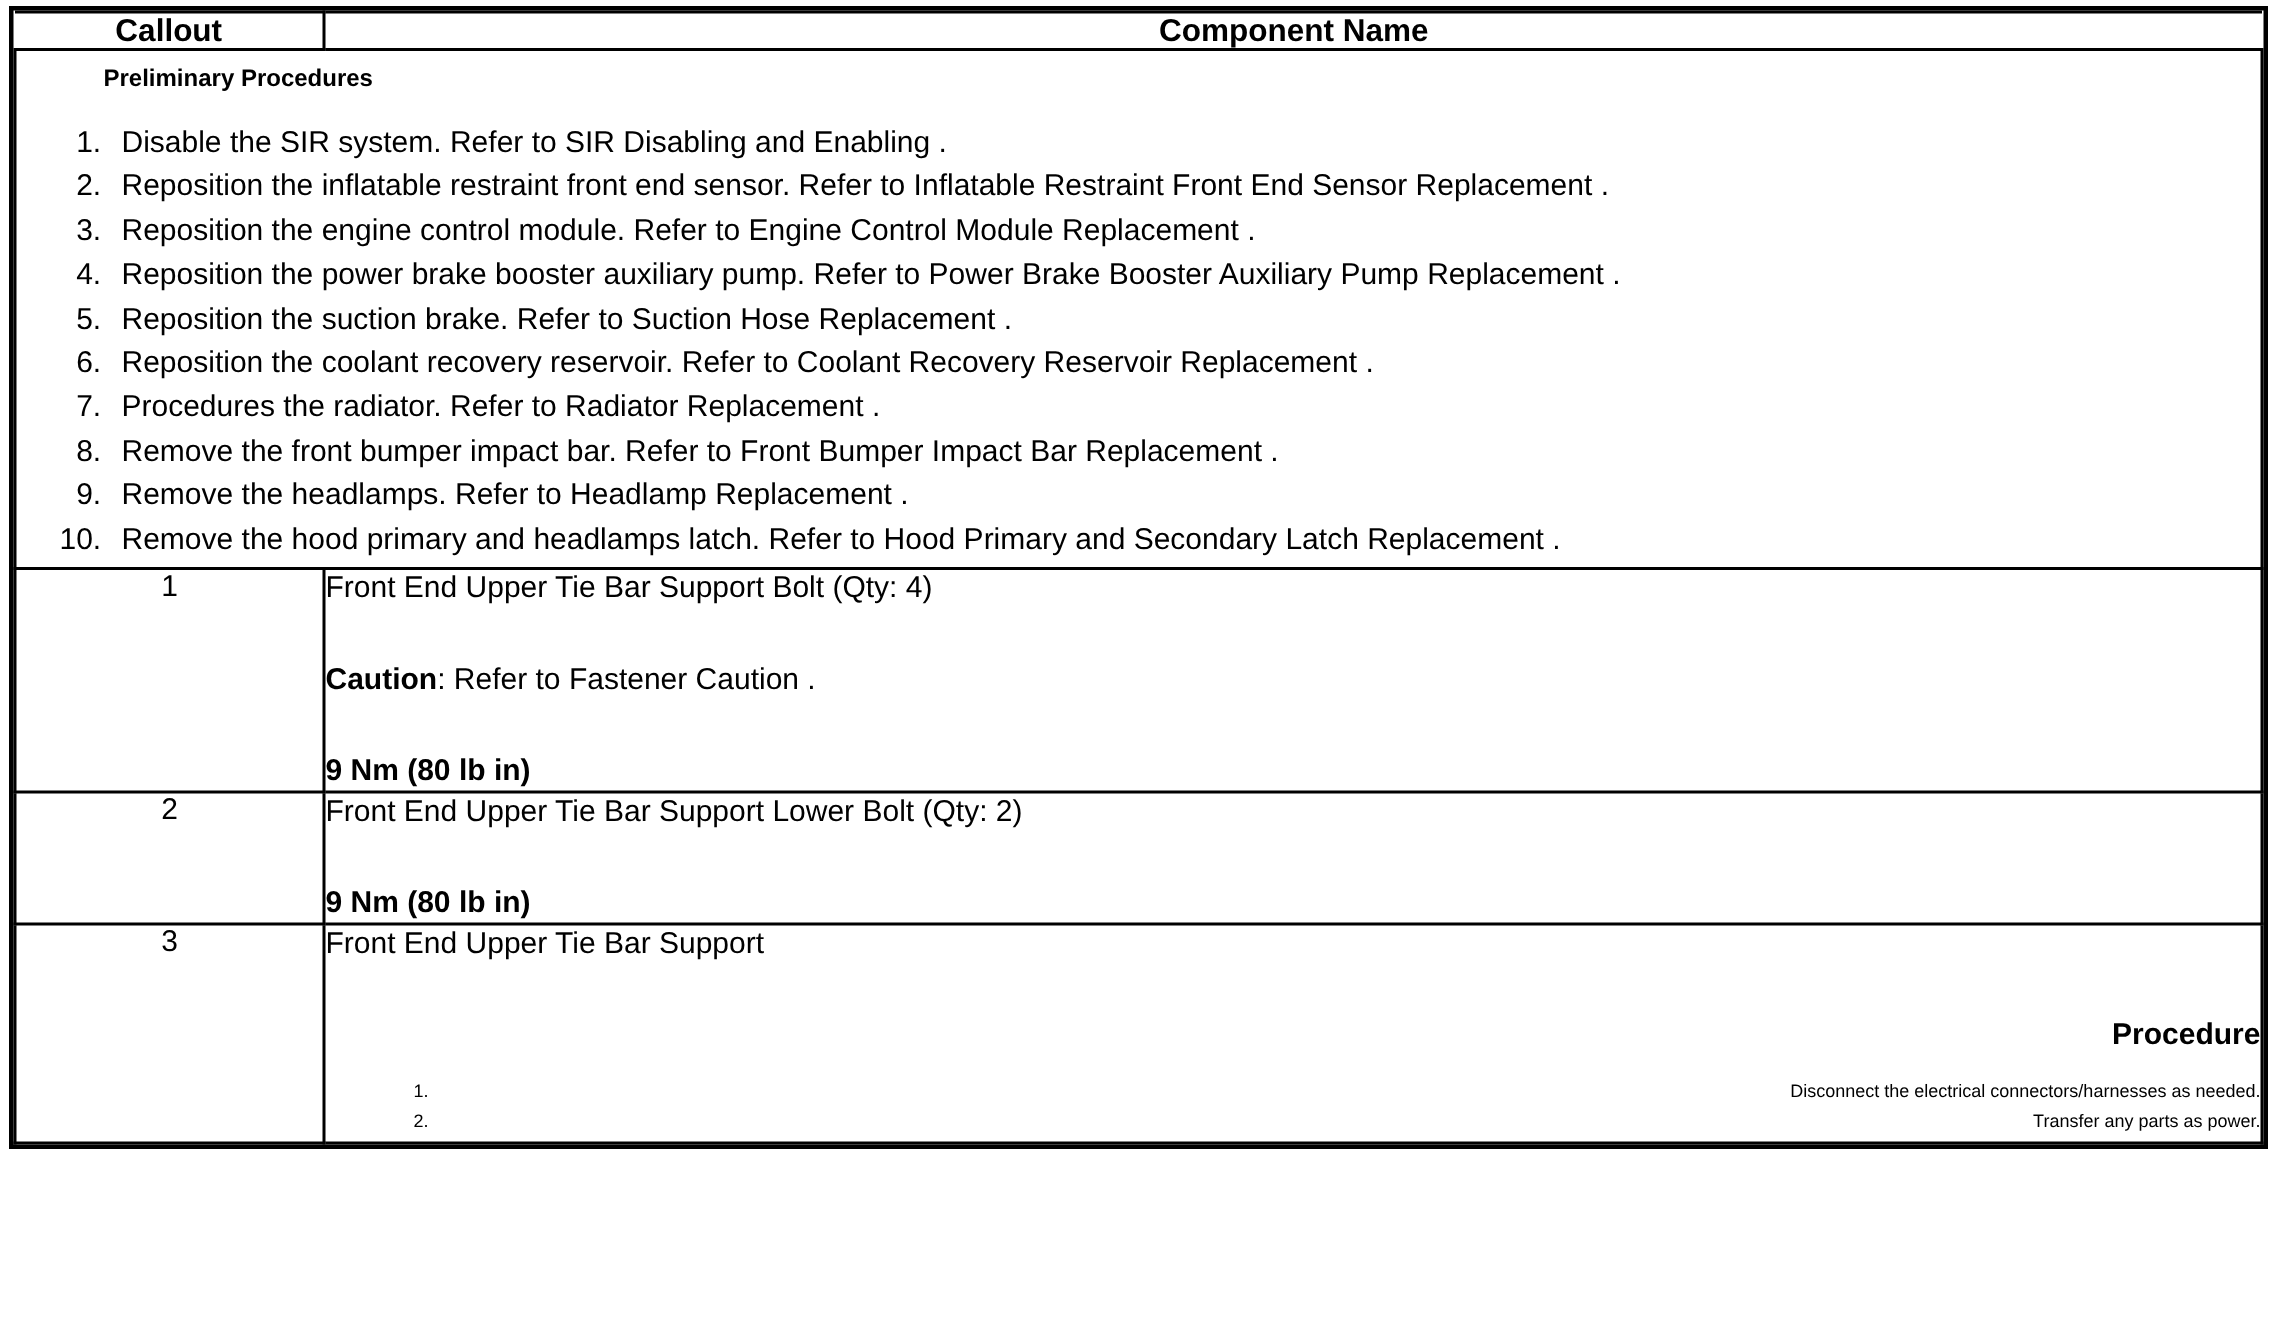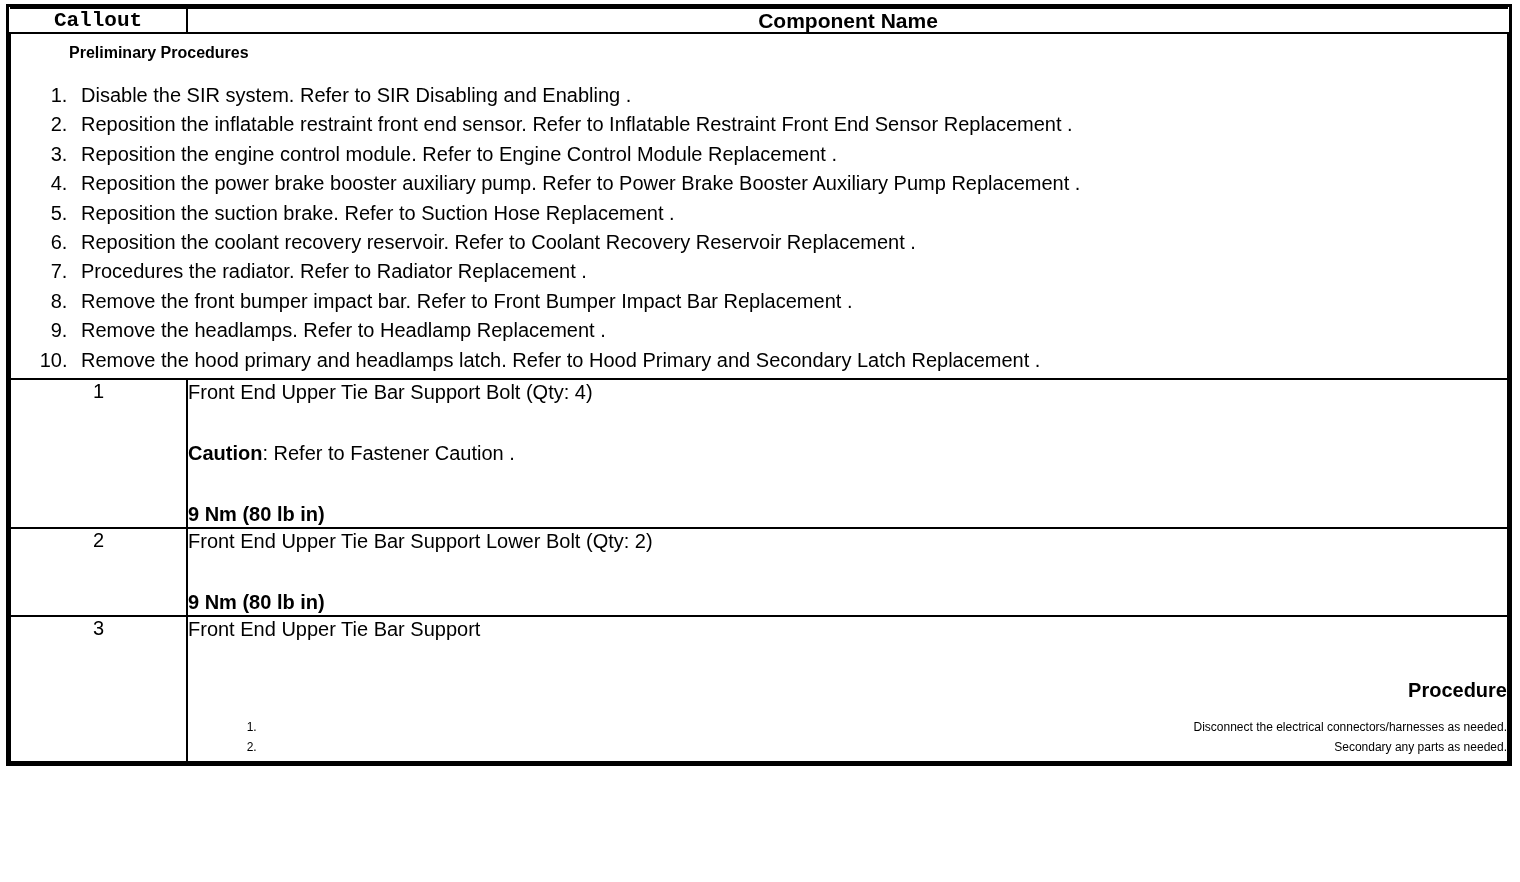--- a/index.html
+++ b/index.html
@@ -23,21 +23,21 @@
   table.proc {
     width: 100%;
     border-collapse: collapse;
     table-layout: fixed;
   }
   table.proc td, table.proc th {
     border: 2px solid #000;
     vertical-align: top;
     padding: 0;
   }
-  .col-callout { width: 177px; font-family: Liberation Mono, monospace; }
+  .col-callout { width: 206px; }
 
   thead th {
     text-align: center;
     font-weight: bold;
     font-size: 21px;
     padding: 4px 0 7px 0;
     border-top: none;
     line-height: 1.1;
   }
   thead th.col-callout { border-left: none; }
@@ -162,19 +162,19 @@
         </td>
       </tr>
 
       <tr>
         <td class="callout-num">3</td>
         <td class="body-cell">
           <p>Front End Upper Tie Bar Support</p>
           <p class="sub-title">Procedure</p>
           <ol class="sub">
             <li>Disconnect the electrical connectors/harnesses as needed.</li>
-            <li>Secondary any parts as needed.</li>
+            <li>Transfer any parts as power.</li>
           </ol>
         </td>
       </tr>
     </tbody>
   </table>
 </div>
 
 </body></html>

